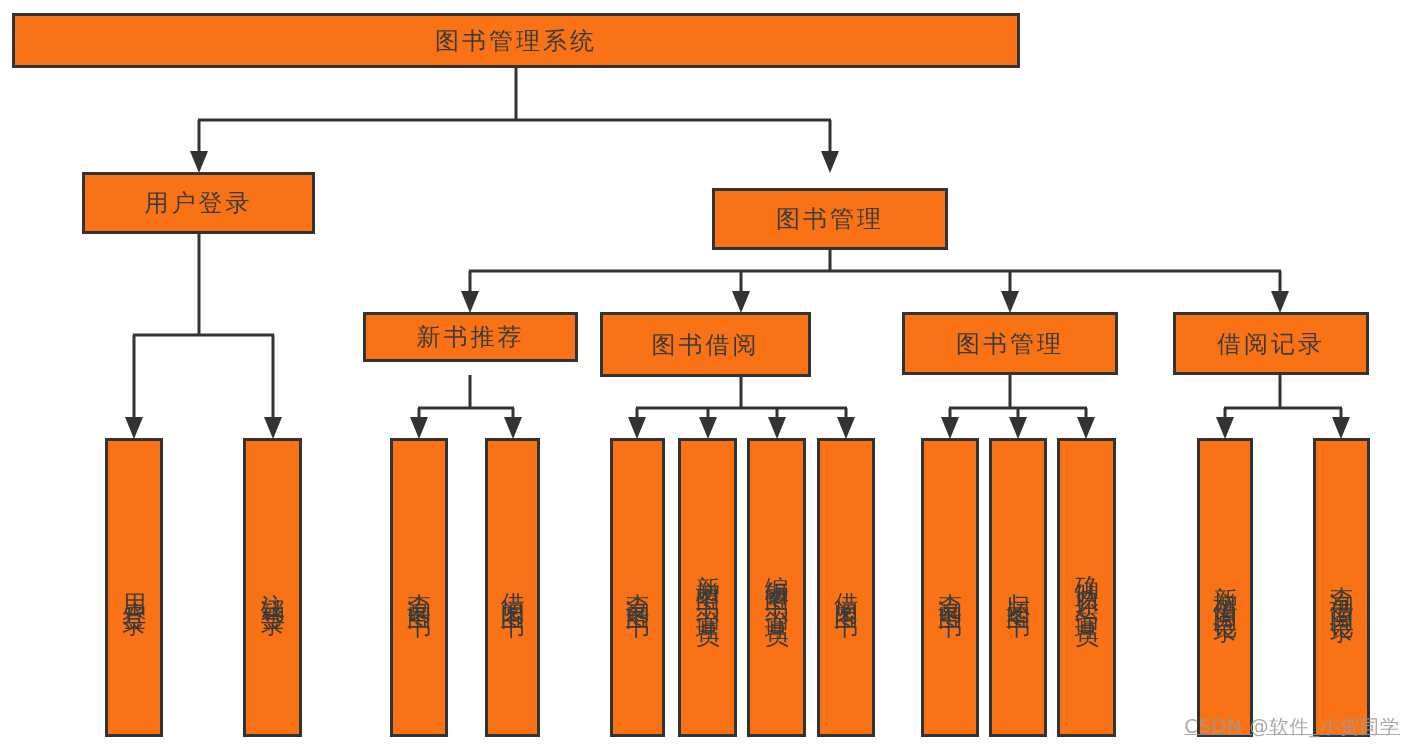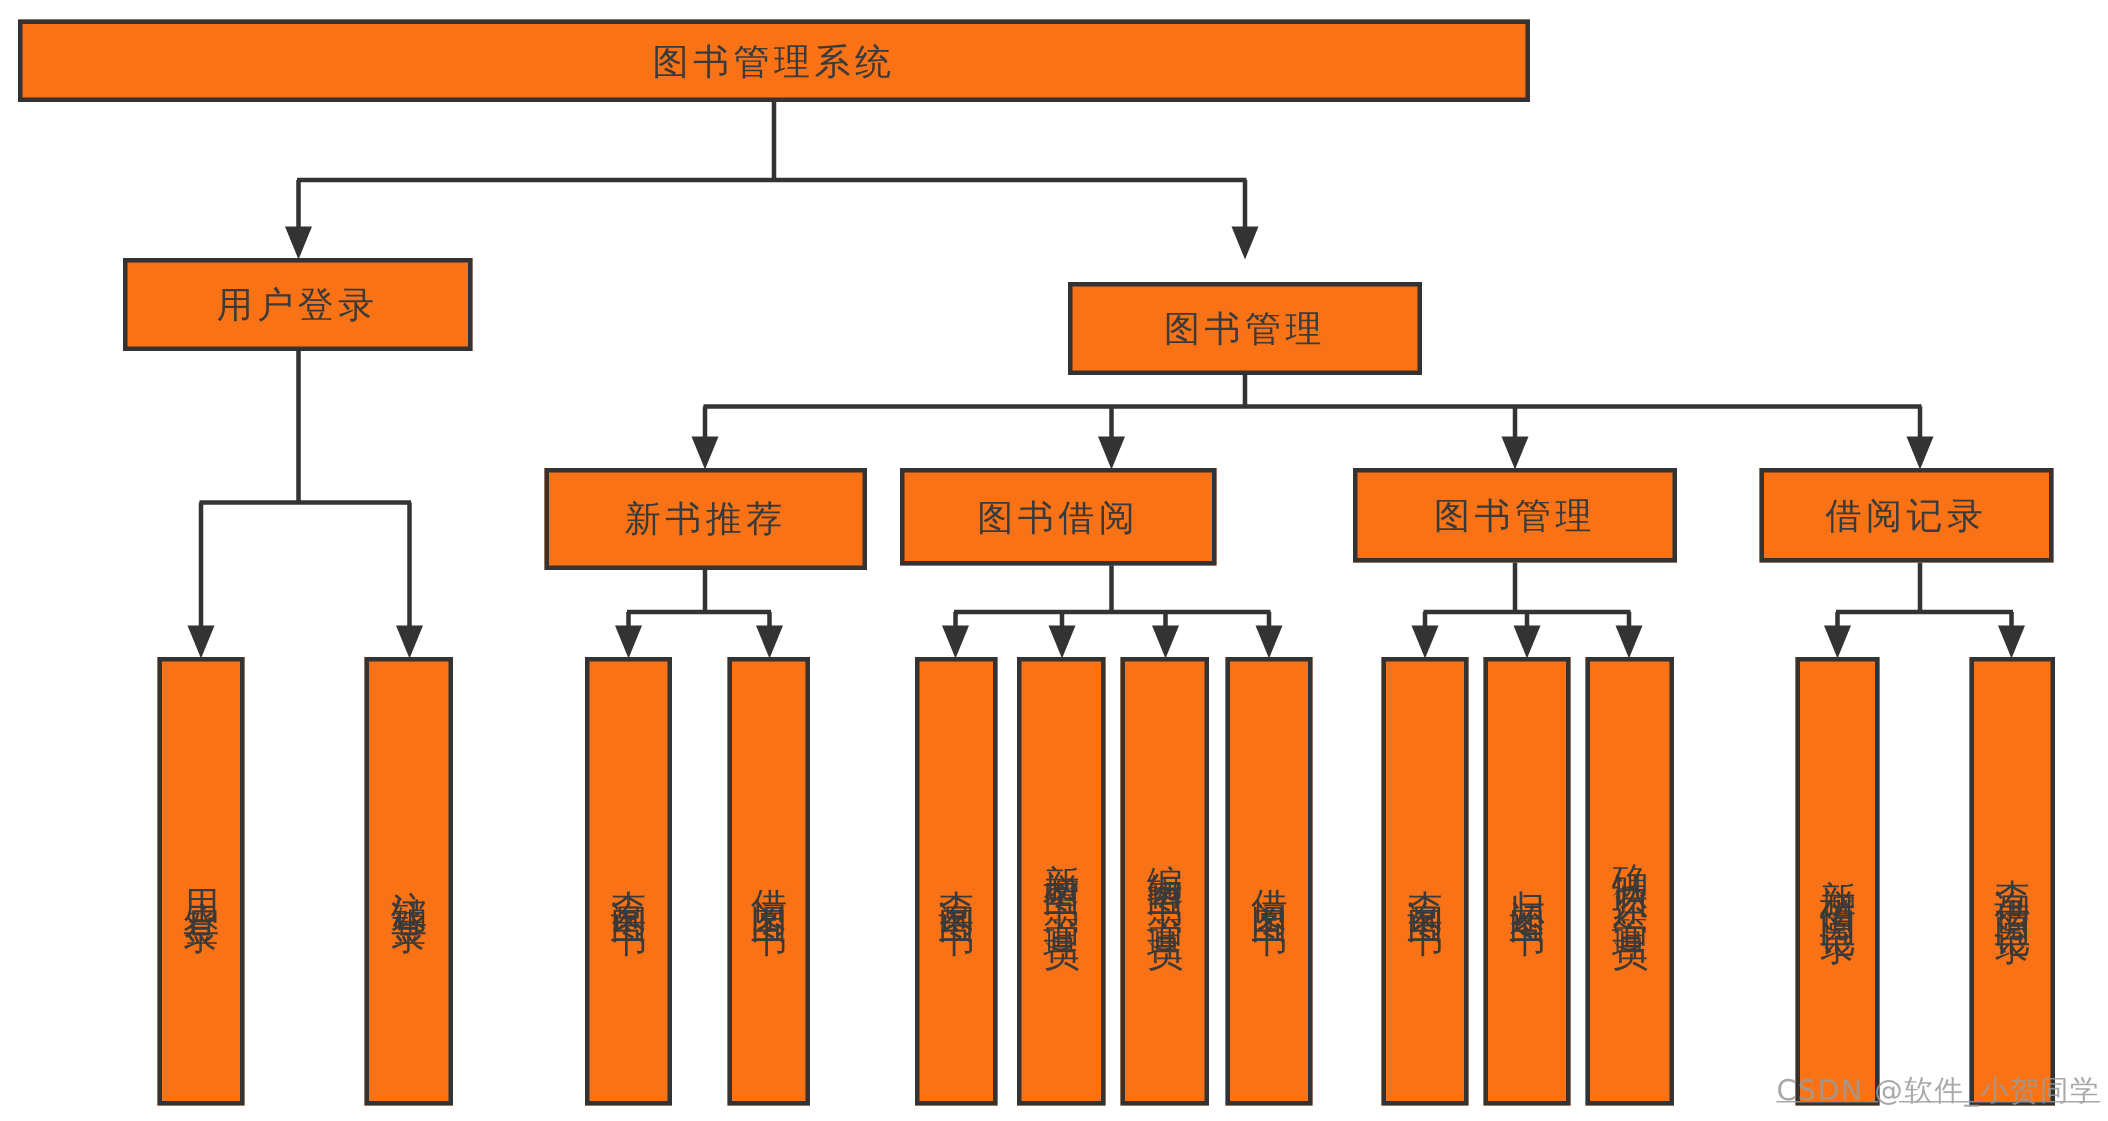--- a/index.html
+++ b/index.html
@@ -114,21 +114,21 @@
     <span>图书管理系统</span>
   </div>
 
   <div class="box h" style="left:82px;top:172px;width:233px;height:62px">
     <span>用户登录</span>
   </div>
   <div class="box h" style="left:712px;top:188px;width:236px;height:62px">
     <span>图书管理</span>
   </div>
 
-  <div class="box h" style="left:363px;top:312px;width:215px;height:68px">
+  <div class="box h" style="left:363px;top:312px;width:215px;height:50px">
     <span>新书推荐</span>
   </div>
   <div class="box h" style="left:600px;top:312px;width:211px;height:65px">
     <span>图书借阅</span>
   </div>
   <div class="box h" style="left:902px;top:312px;width:216px;height:63px">
     <span>图书管理</span>
   </div>
   <div class="box h" style="left:1173px;top:312px;width:196px;height:63px">
     <span>借阅记录</span>

